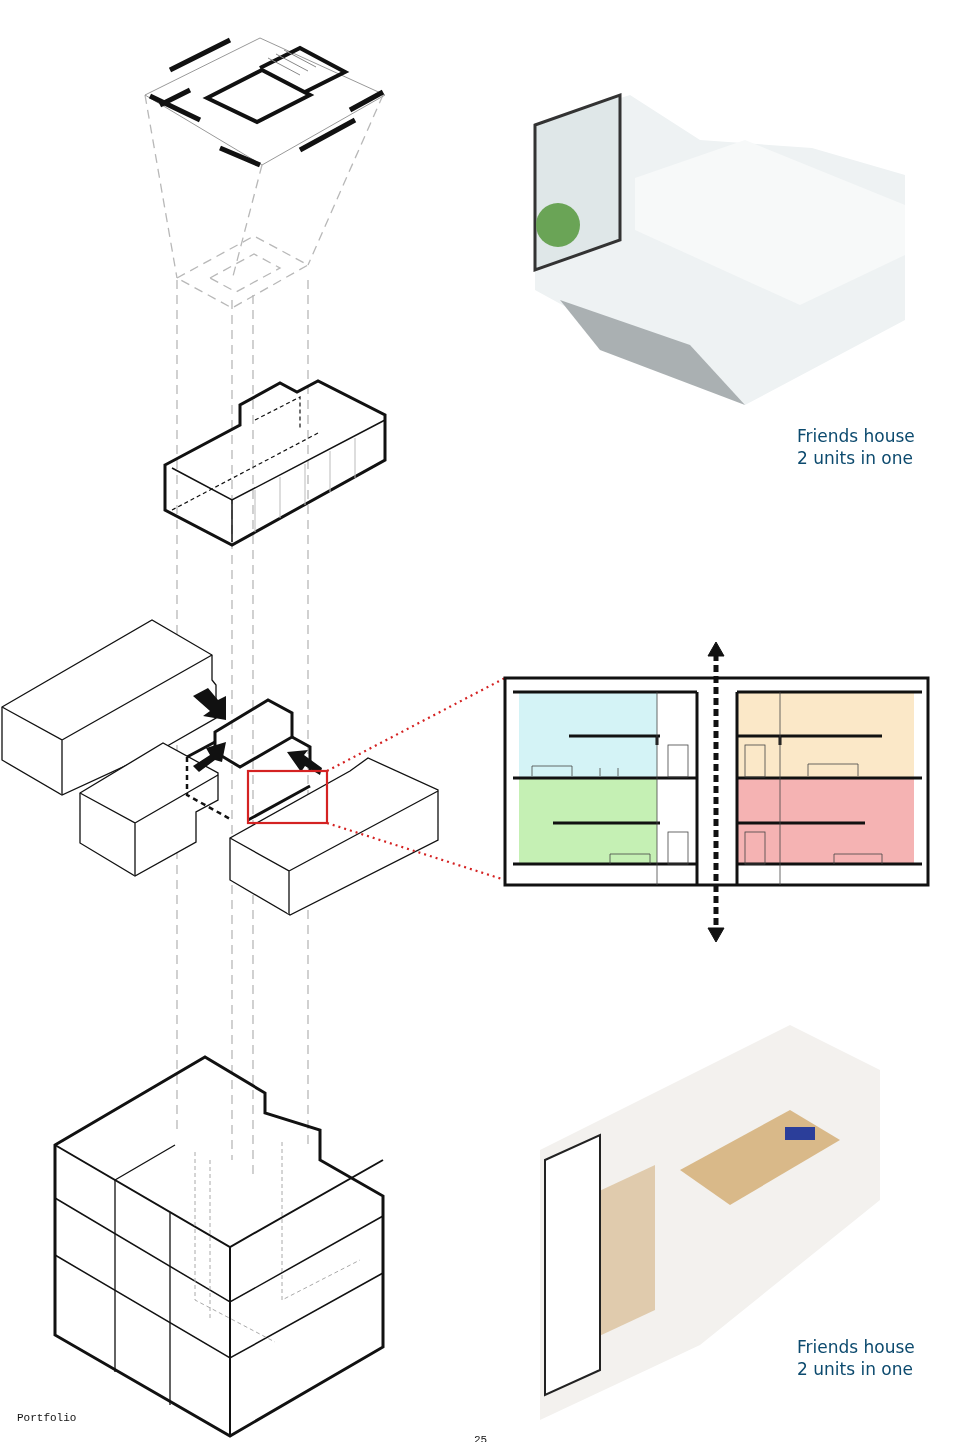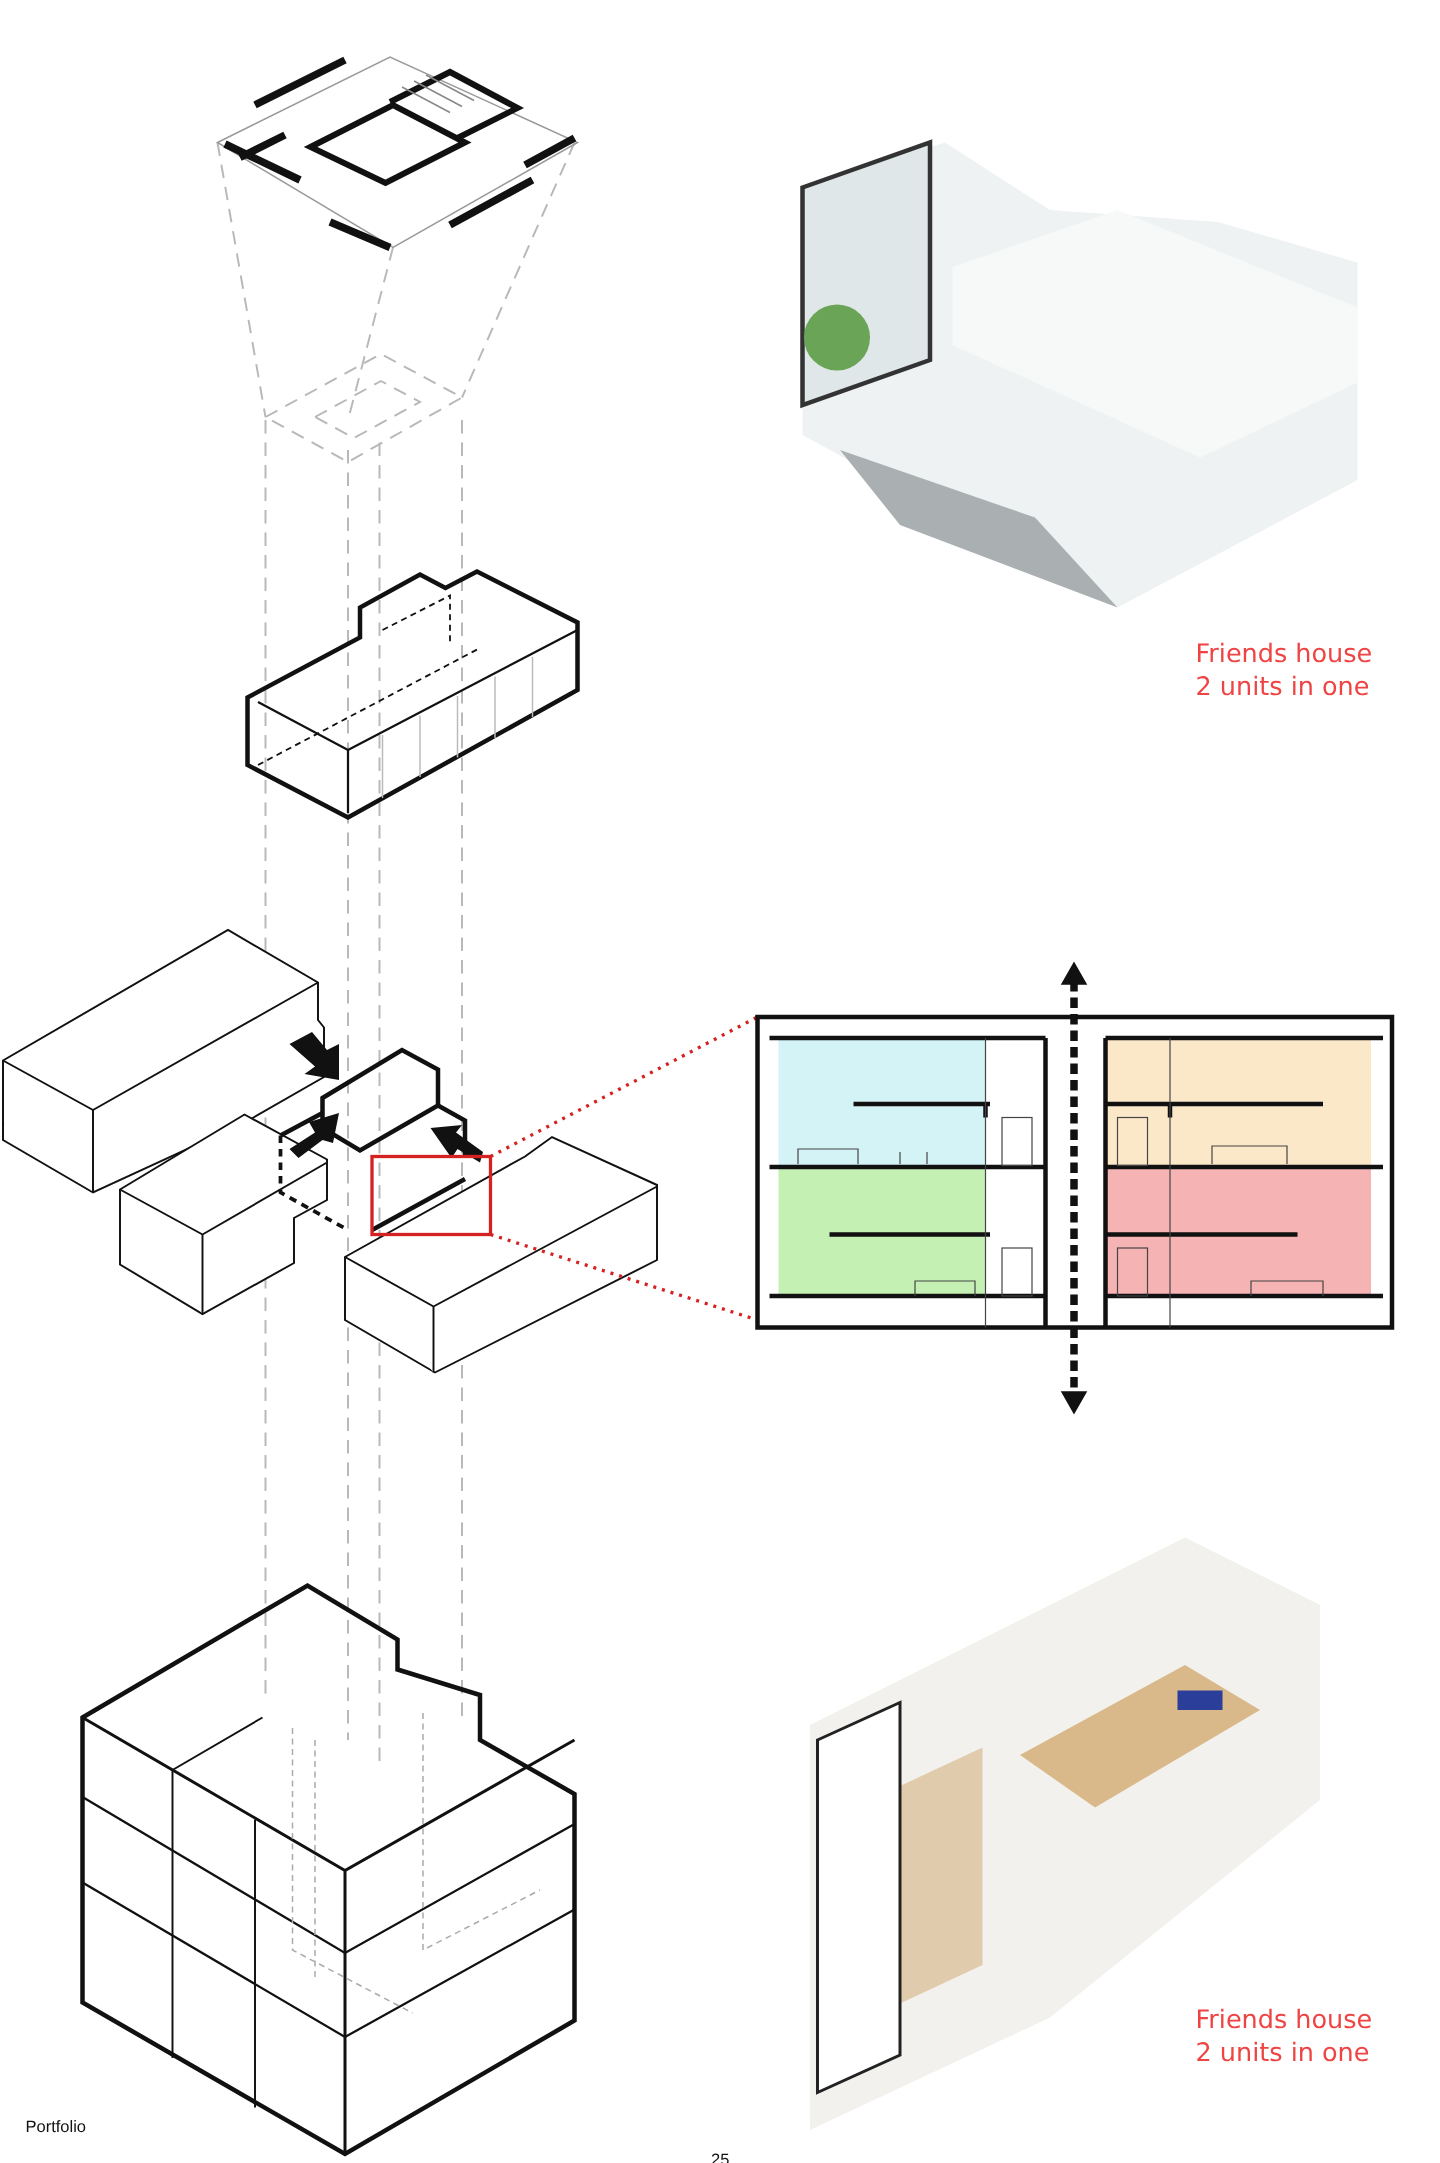--- a/index.html
+++ b/index.html
@@ -1,20 +1,20 @@
 <!DOCTYPE html>
 <html><head>
 <meta charset="utf-8">
 <style>
   html, body { margin: 0; padding: 0; background: #ffffff; }
   body { width: 960px; height: 1442px; position: relative; overflow: hidden; font-family: "Liberation Sans", sans-serif; }
   svg { position: absolute; left: 0; top: 0; }
-  .caption { position: absolute; left: 797px; font-family: "DejaVu Sans", sans-serif; font-size: 17px; line-height: 22px; color: #ef4444; }
+  .caption { position: absolute; left: 797px; font-family: "DejaVu Sans", sans-serif; font-size: 17px; line-height: 22px; color: #0c4a6e; }
   .caption span { display: block; }
-  .footer { position: absolute; top: 1412px; font-family: Liberation Sans, sans-serif; font-size: 11px; color: #111; }
+  .footer { position: absolute; top: 1412px; font-family: Liberation Mono, monospace; font-size: 11px; color: #111; }
 </style>
 </head>
 <body>
 
 <svg width="960" height="1442" viewBox="0 0 960 1442">
   <defs>
     <marker id="arrowHead" markerWidth="6" markerHeight="6" refX="3" refY="3" orient="auto">
       <path d="M0,0 L6,3 L0,6 z" fill="#111"></path>
     </marker>
   </defs>

